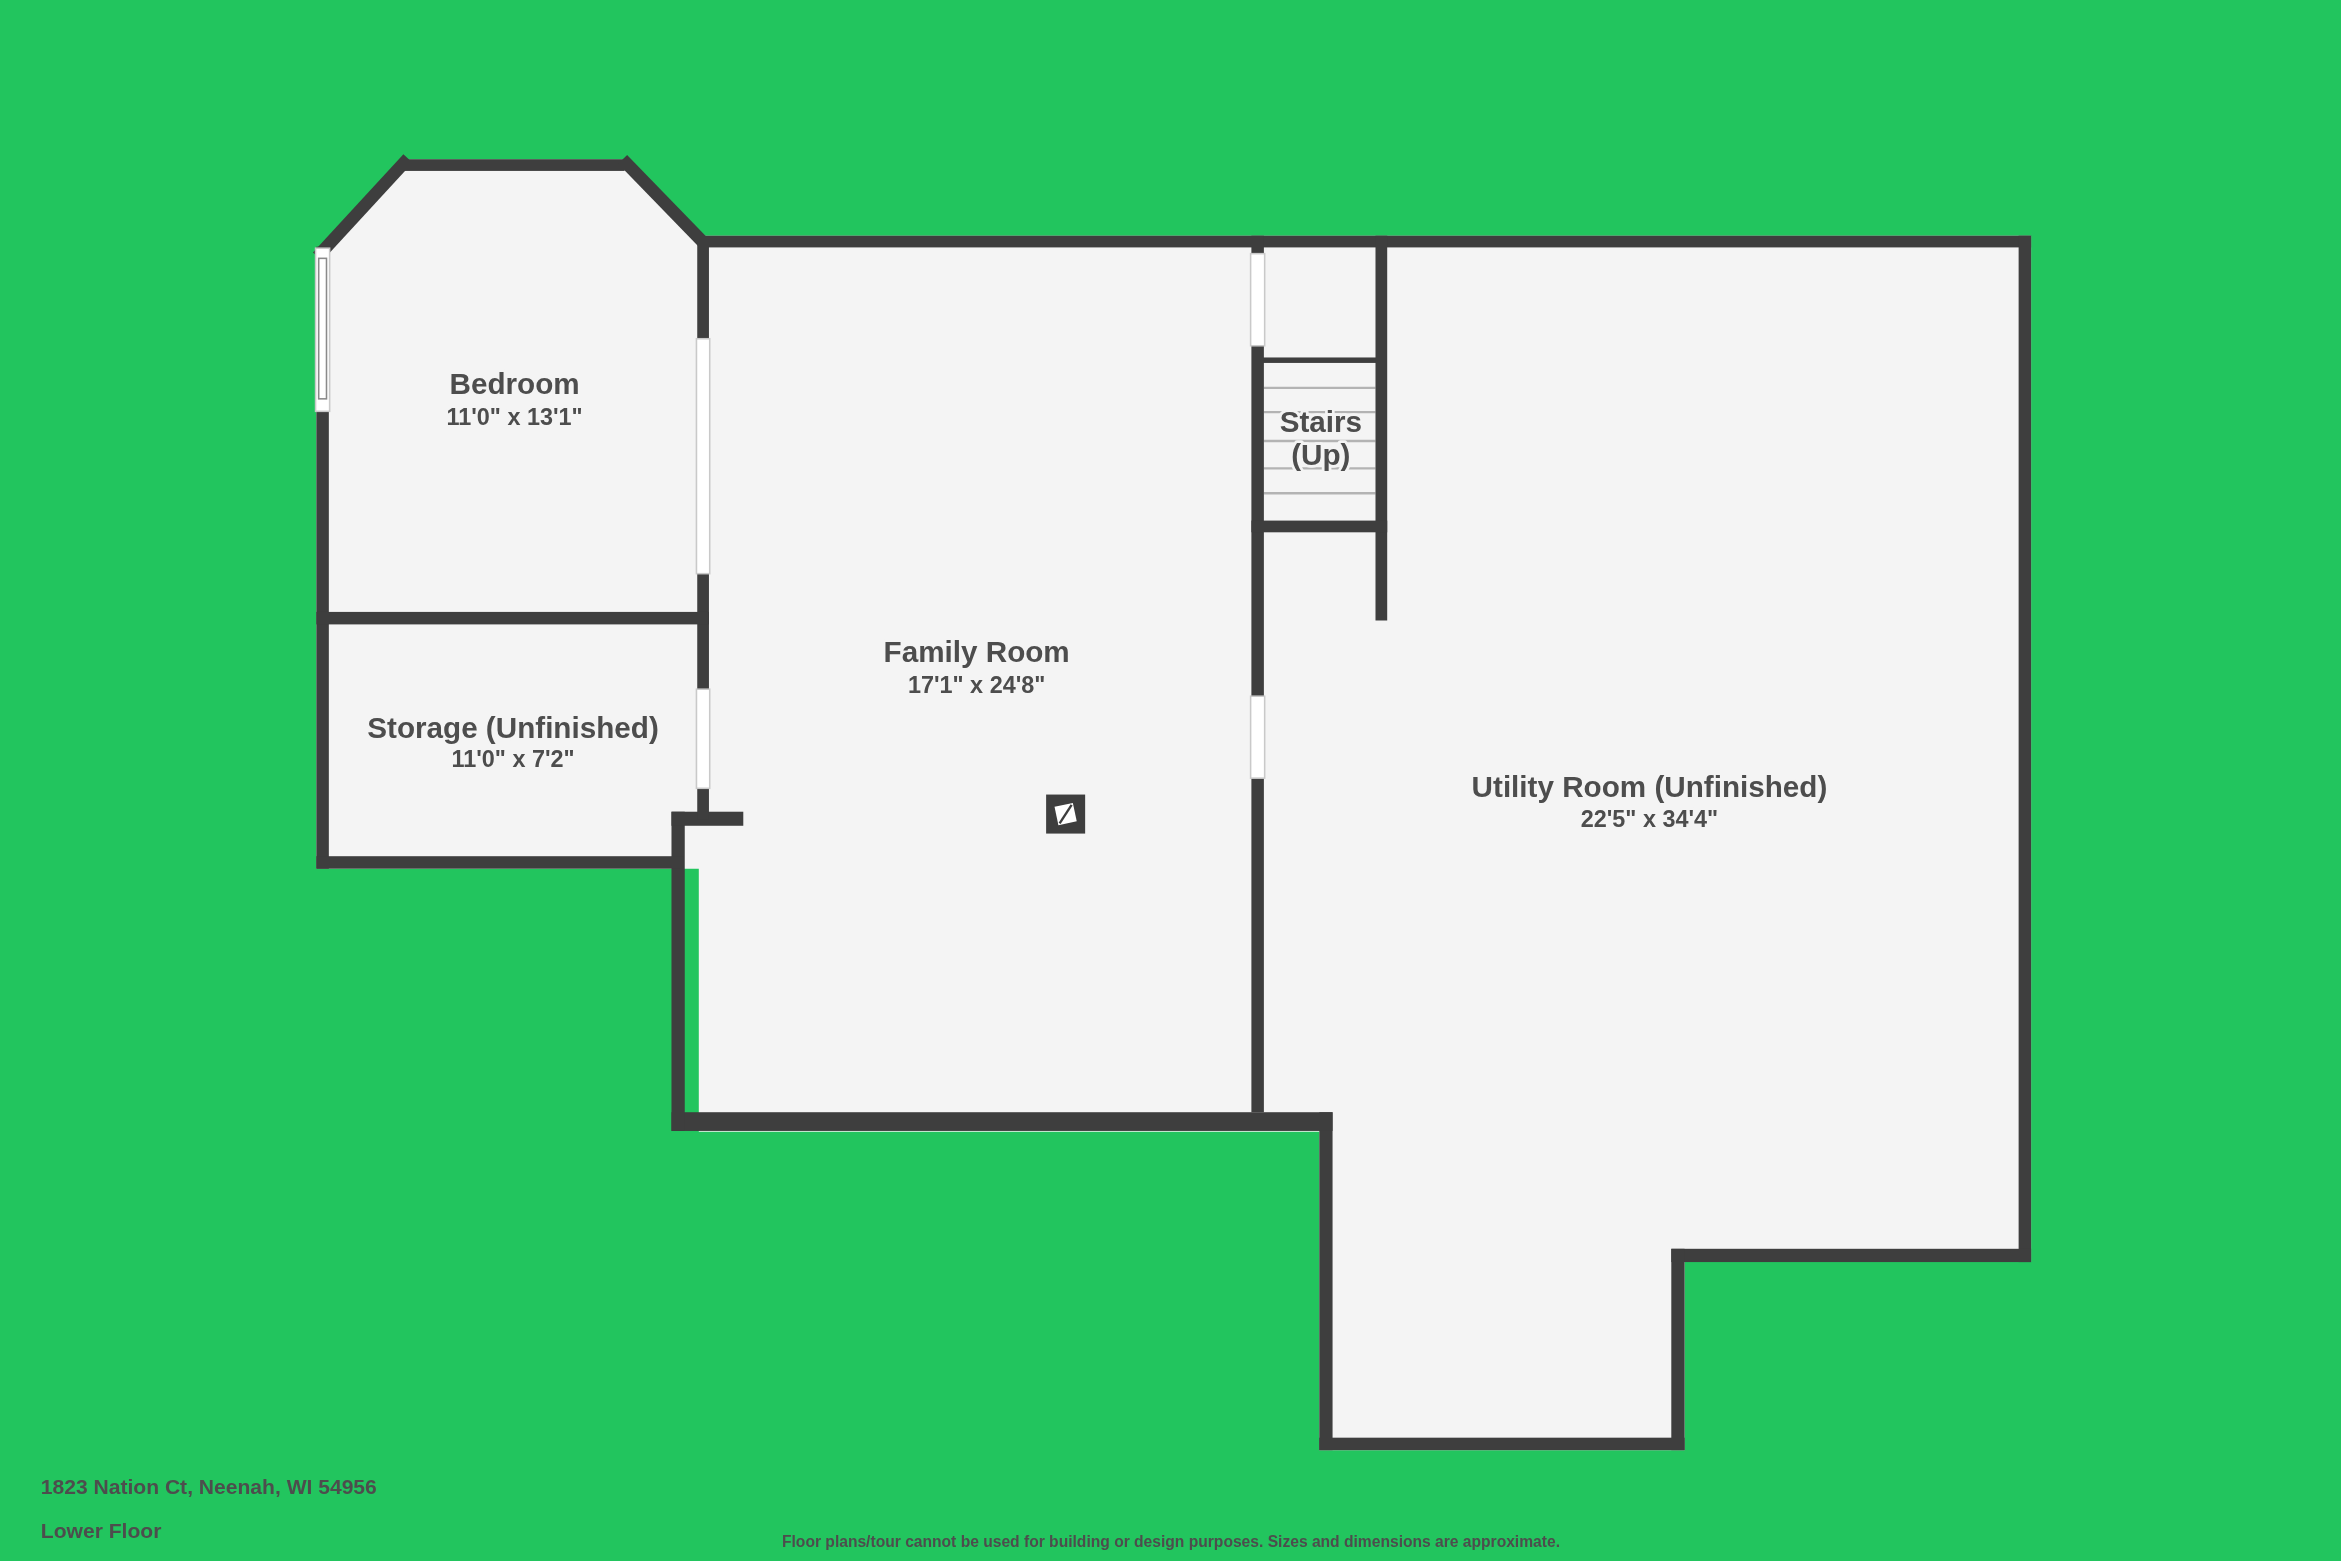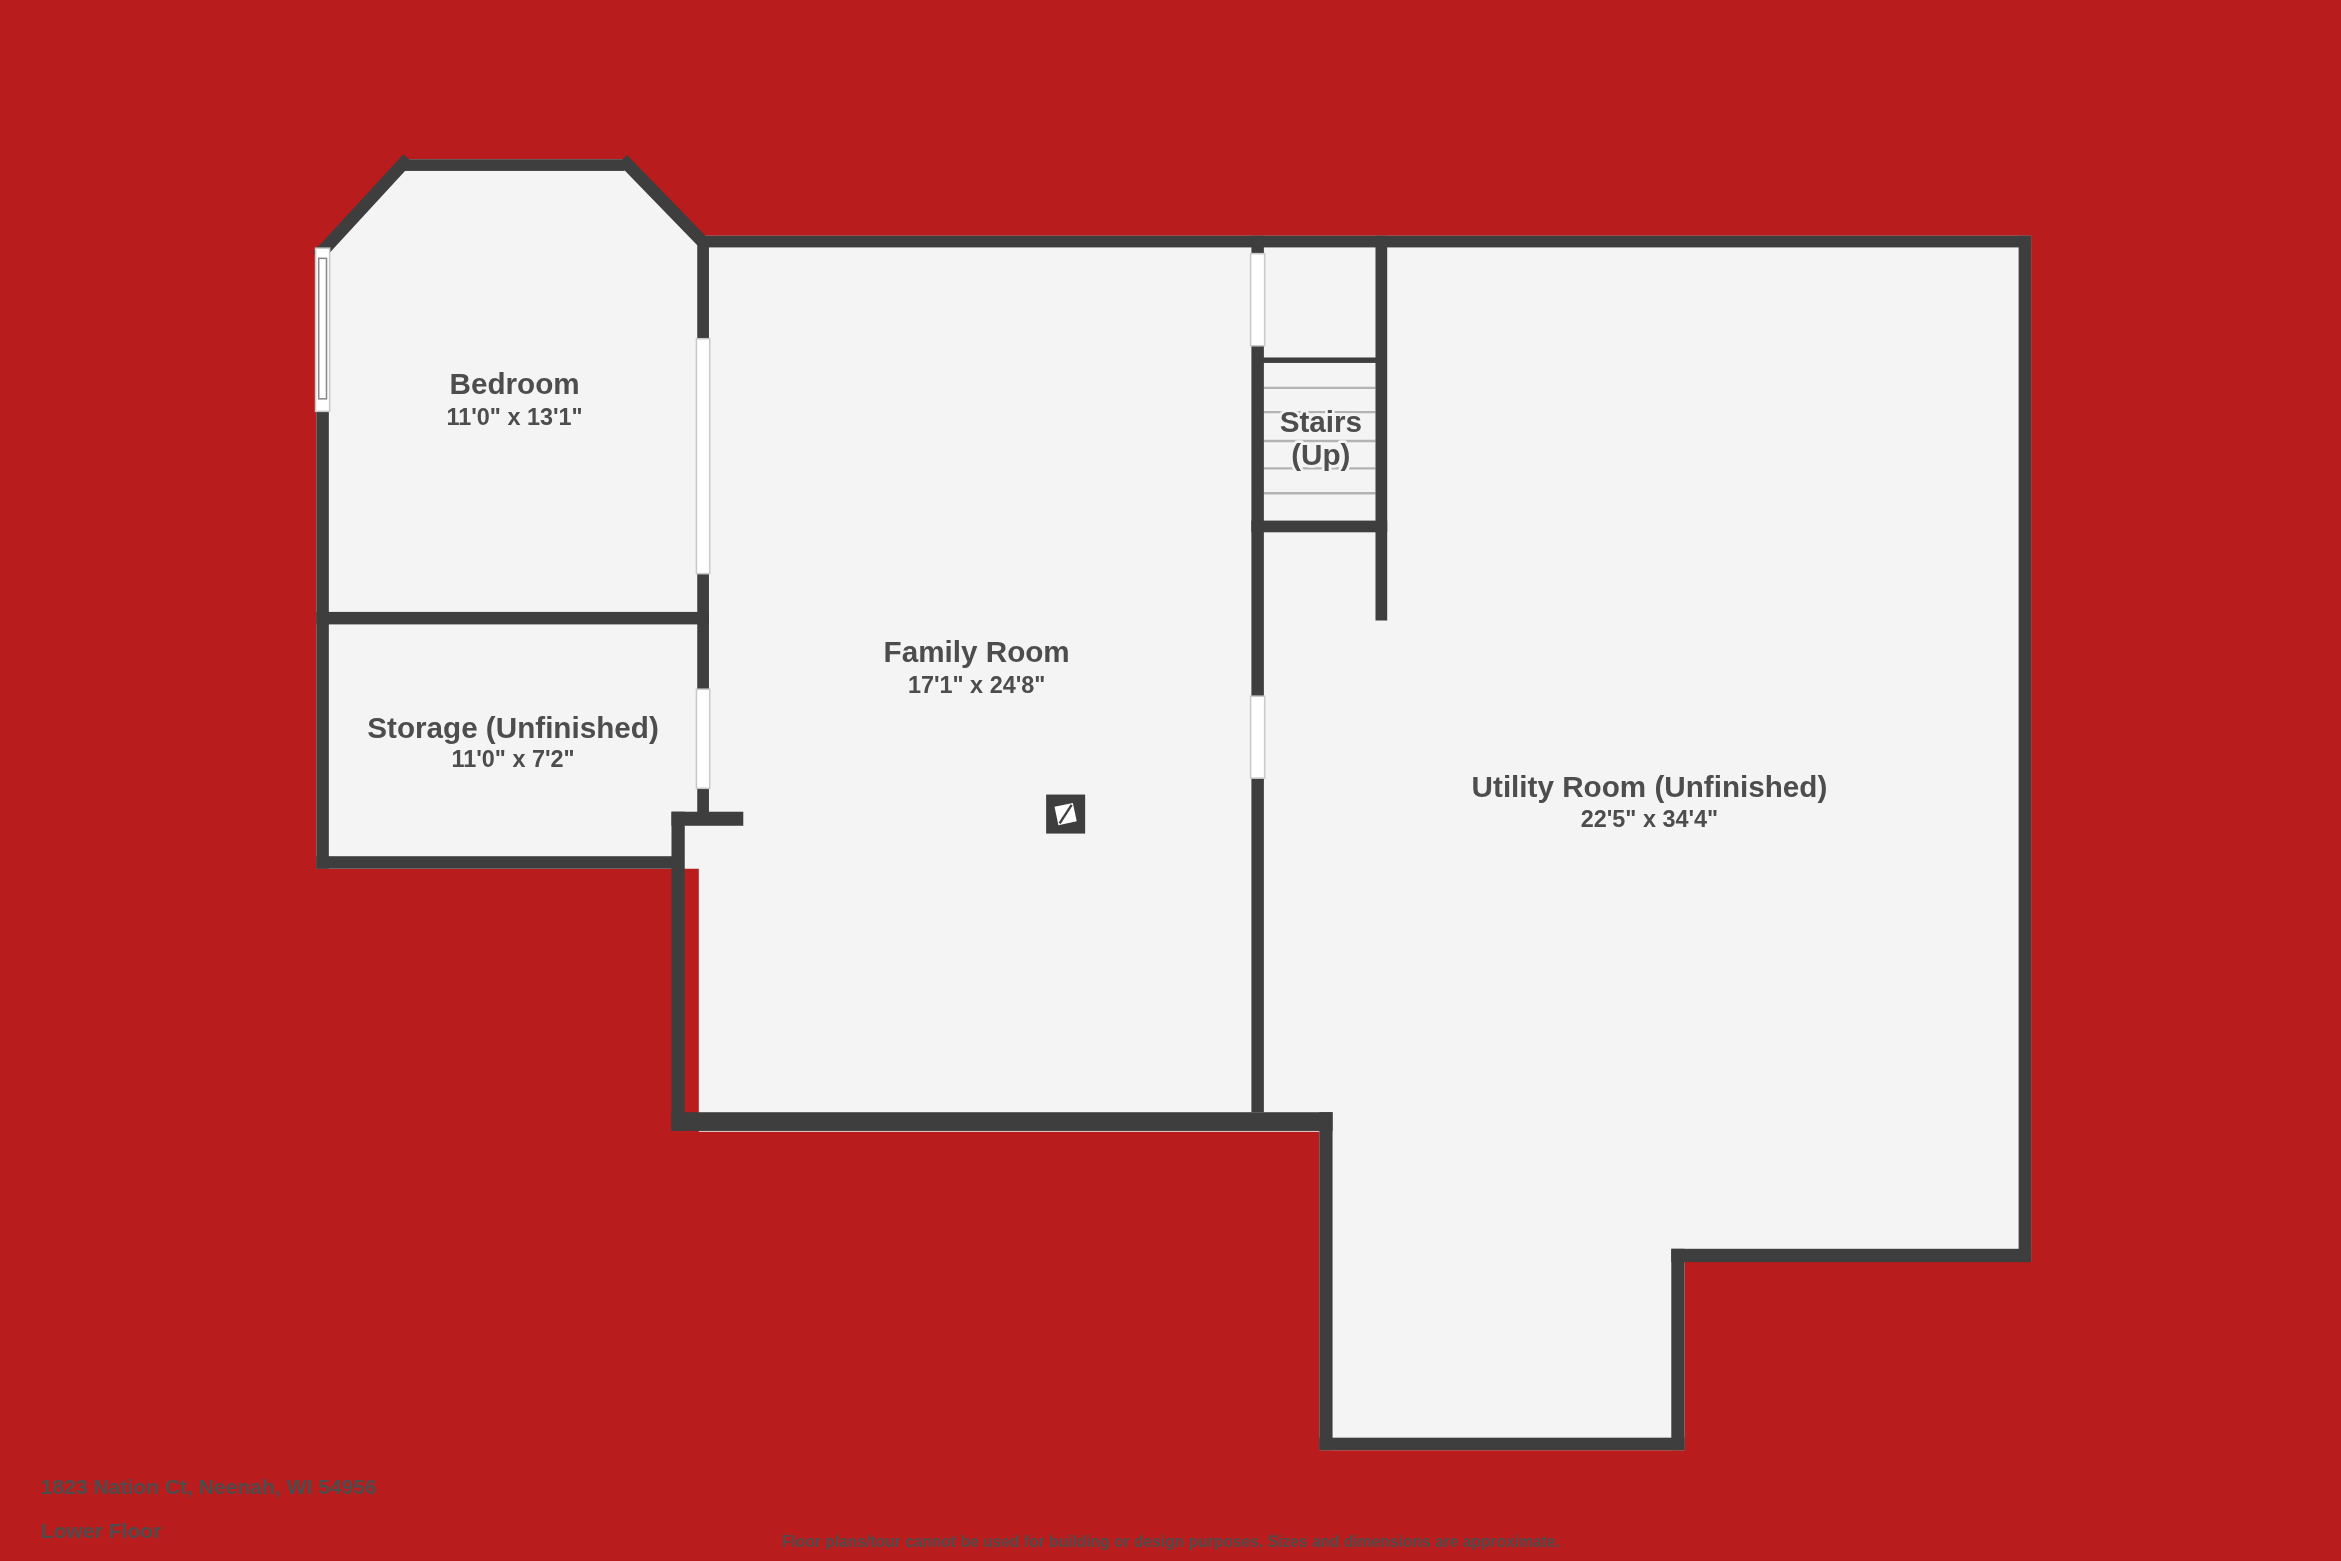--- a/index.html
+++ b/index.html
@@ -7,21 +7,21 @@
     padding: 0;
     background: #ffffff;
     width: 2342px;
     height: 1561px;
     font-family: "Liberation Sans", "DejaVu Sans", sans-serif;
   }
   #stage {
     position: relative;
     width: 2342px;
     height: 1561px;
-    background: #b91c1c;
+    background: #22c55e;
     overflow: hidden;
   }
   svg { display: block; }
   text {
     font-family: "Liberation Sans", "DejaVu Sans", sans-serif;
     font-weight: bold;
     fill: #4d4d4d;
   }
   .room-name  { font-size: 38px; }
   .room-dims  { font-size: 30px; }

